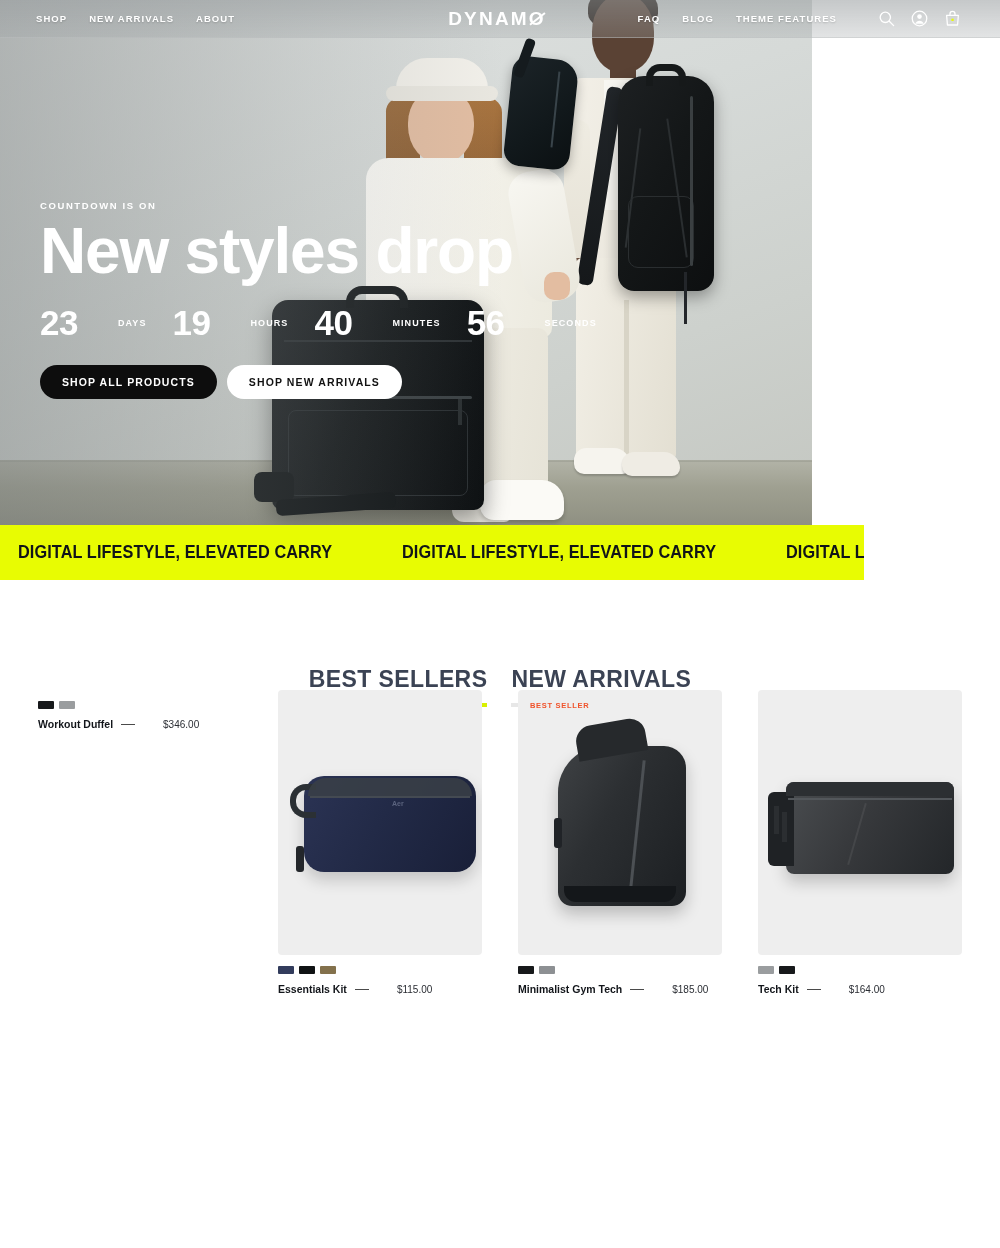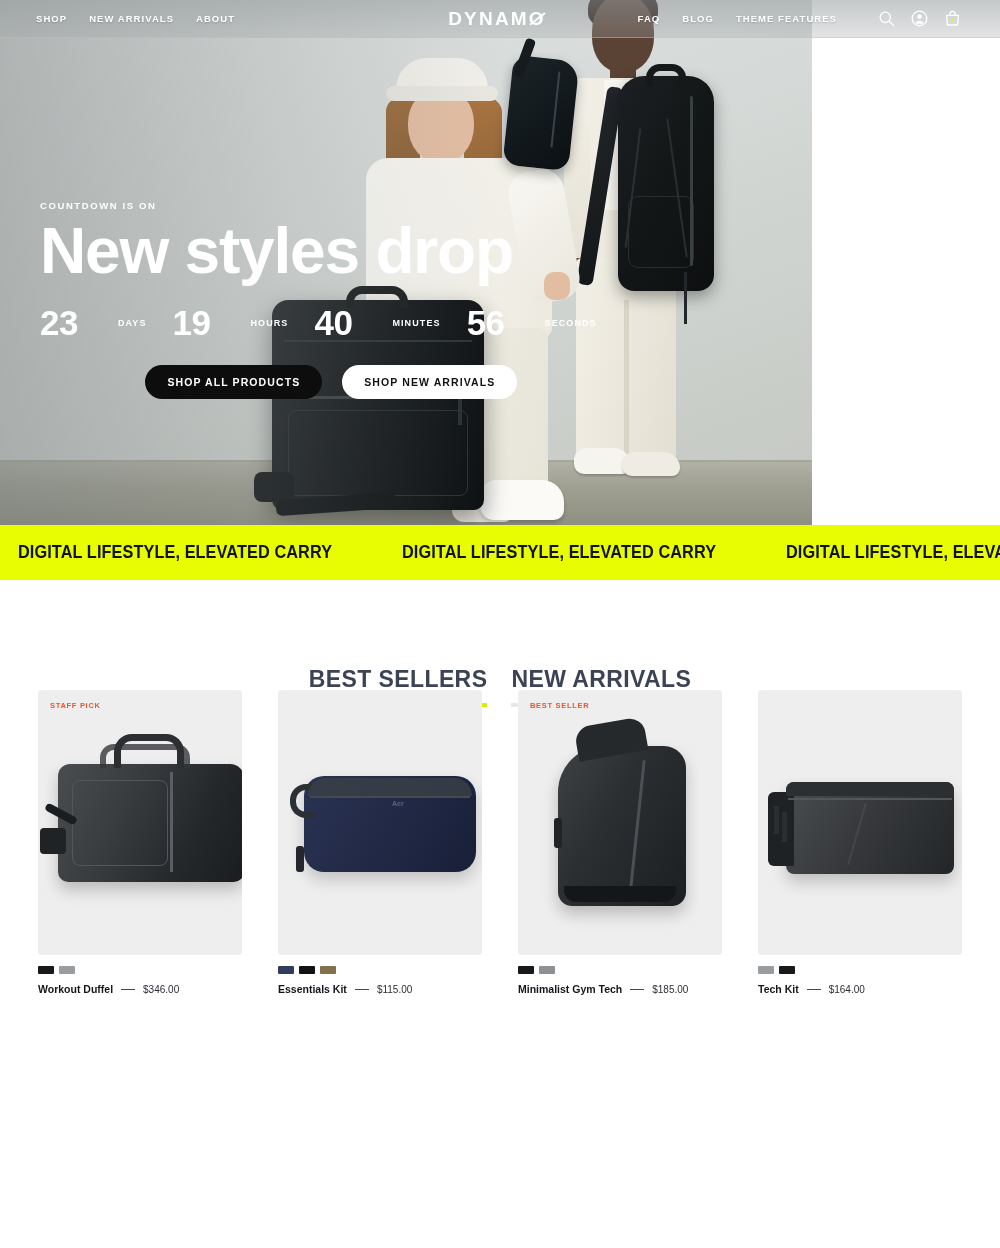--- a/index.html
+++ b/index.html
@@ -142,21 +142,21 @@
   .brand .slash-o::after {
     content:""; position:absolute; left:-1px; top:50%; width:110%; height:2px;
     background:#fff; transform: translateY(-50%) rotate(-38deg);
   }
   .icons { display:flex; gap:14px; margin-left:18px; margin-right:38px; align-items:center; }
   .icn { width:19px; height:19px; cursor:pointer; }
   .icn svg { display:block; }
 
   
   .marquee {
-    position:absolute; left:0; top:525px; width:1000px; height:55px;
+    position:absolute; left:0; top:525px; width:864px; height:55px;
     background:#e8fc02; display:flex; align-items:center; overflow:hidden;
   }
   .mq-track { display:flex; gap:46px; padding-left:18px; white-space:nowrap; }
   .mq-item {
     font-size:17.5px; font-weight:800; color:#101418; letter-spacing:.1px;
     font-family:"Liberation Sans", sans-serif;
     transform: scaleX(.93); transform-origin:left center;
   }
 
   
@@ -170,21 +170,21 @@
     letter-spacing:-1.2px; margin-bottom:20px;
   }
   .countdown { display:flex; align-items:baseline; gap:0; margin-bottom:22px; }
   .cd-unit { display:flex; align-items:center; margin-right:26px; }
   .cd-num {
     color:#fff; font-size:35px; font-weight:700; letter-spacing:-.5px; margin-right:8px;
   }
   .cd-lab {
     color:#fff; font-size:9px; font-weight:700; letter-spacing:1.1px; text-transform:uppercase;padding-left:32px;
   }
-  .cta-row { display:flex; gap:20px;justify-content:center; }
+  .cta-row { display:flex; gap:10px; }
   .btn {
     font-size:10.5px; font-weight:700; letter-spacing:1.1px; text-transform:uppercase;
     padding:11px 22px; border-radius:30px; cursor:pointer; border:none; white-space:nowrap;
   }
   .btn-dark { background:#0d0d0d; color:#fff; }
   .btn-light { background:#ffffff; color:#111; }
 
   
   .tabs-wrap { position:absolute; left:0; top:618px; width:1000px; }
   .tabs { display:flex; justify-content:center; gap:24px;margin-top:48px; }
@@ -207,21 +207,21 @@
   }
   .badge {
     position:absolute; left:12px; top:11px; z-index:4;
     font-size:7.5px; font-weight:800; letter-spacing:.7px; color:#f0522a; text-transform:uppercase;
   }
   .swatches { display:flex; gap:5px; margin-top:11px; }
   .sw { width:16px; height:8px; border-radius:1px; }
   .meta { display:flex; align-items:center; gap:8px; margin-top:9px; }
   .pname { font-size:10.5px; font-weight:700; color:#12151a; white-space:nowrap; }
   .dash { width:14px; height:1px; background:#4a4a4a; flex:0 0 auto; }
-  .price { font-size:10px; font-weight:500; color:#2a2d33; }
+  .price { font-size:10px; font-weight:500; color:#2a2d33;margin-left:20px; }
 
   
   .bag { position:absolute; }
   
   .duffel { left:20px; top:74px; width:186px; height:118px;
      background:linear-gradient(115deg,#4a4d50 0%,#3a3d40 34%,#25282b 70%,#1a1d20 100%);
      border-radius:12px 14px 10px 10px; box-shadow:0 8px 16px rgba(0,0,0,.22); }
   .duffel .d-handle { position:absolute; left:56px; top:-30px; width:70px; height:34px;
      border:7px solid #2c2f32; border-bottom:none; border-radius:18px 18px 0 0; }
   .duffel .d-handle2 { position:absolute; left:42px; top:-20px; width:90px; height:24px;
@@ -423,31 +423,20 @@
       <div class="tab">
         <span>NEW ARRIVALS</span>
         <span class="bar"></span>
       </div>
     </div>
   </div>
 
   <div class="products">
 
     <div class="card">
-      <div class="thumb">
-        <span class="badge">STAFF PICK</span>
-        <div class="bag duffel">
-          <div class="d-handle2"></div>
-            <div class="d-handle"></div>
-          <div class="d-pocket"></div>
-            <div class="d-zip"></div>
-          <div class="d-strap"></div>
-            <div class="d-strap2"></div>
-        </div>
-      </div>
       <div class="swatches">
         <span class="sw" style="background:#17191b"></span>
         <span class="sw" style="background:#9a9d9f"></span>
       </div>
       <div class="meta">
         <span class="pname">Workout Duffel</span>
         <span class="dash"></span>
         <span class="price">$346.00</span>
       </div>
     </div>

